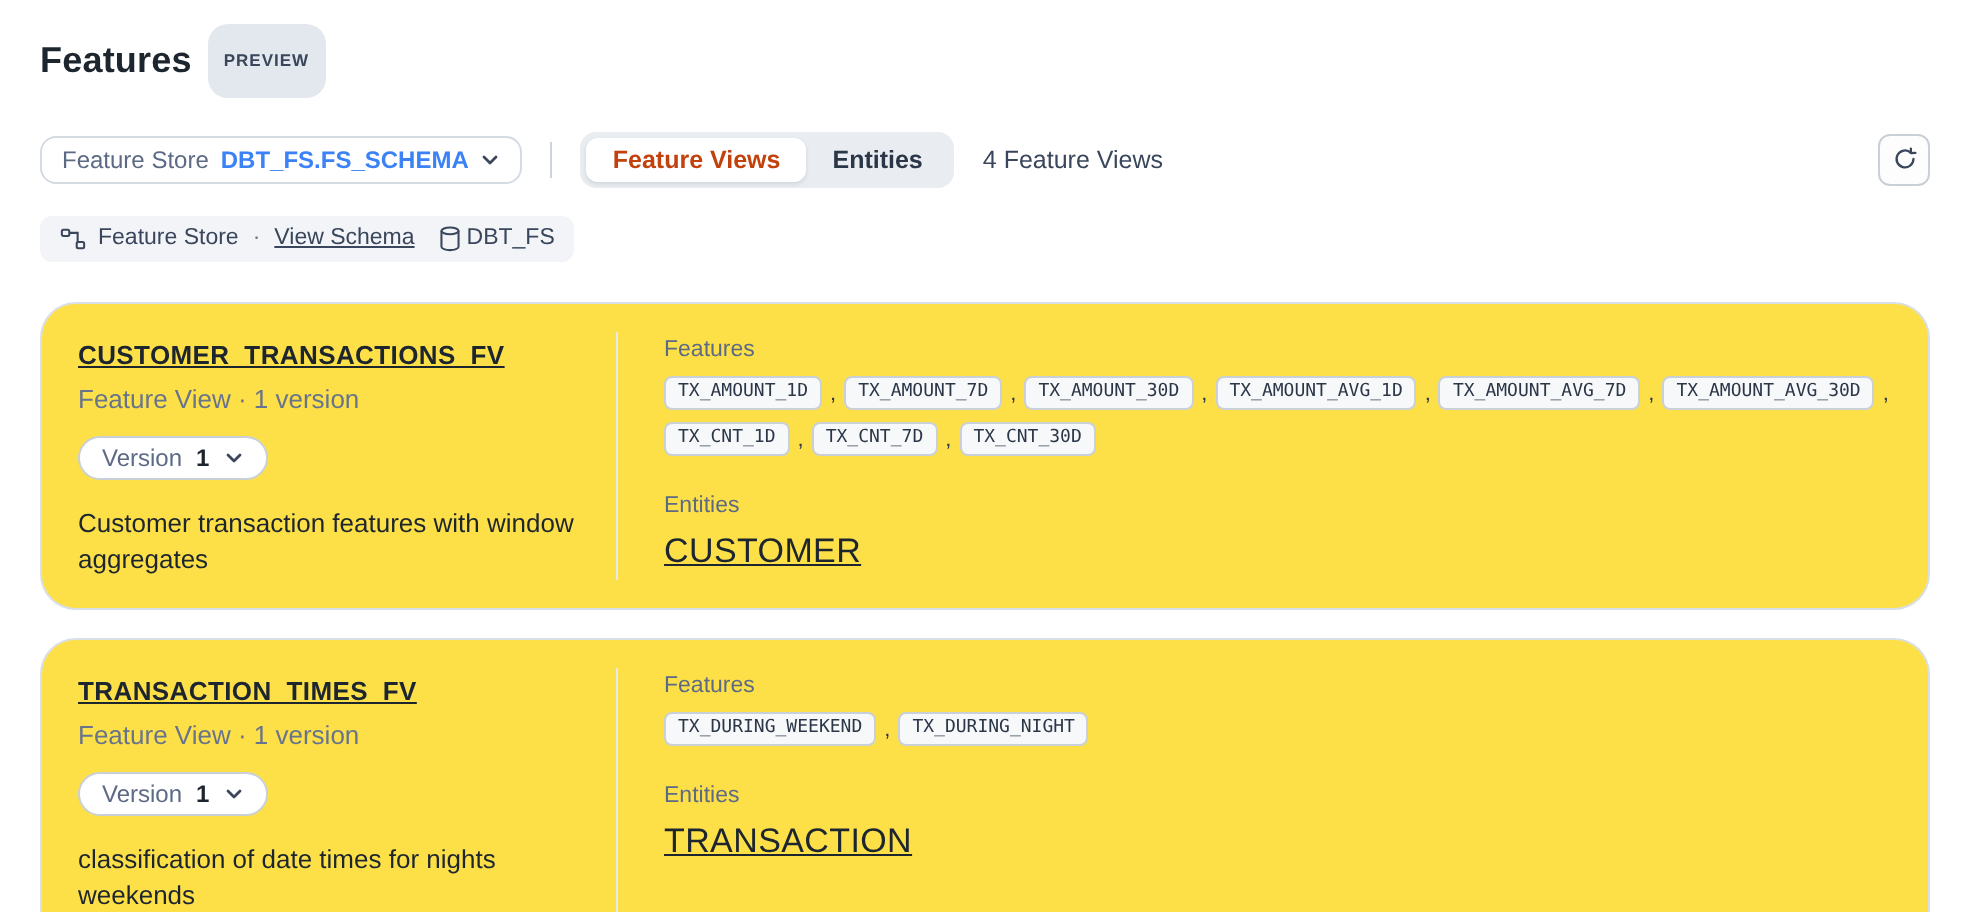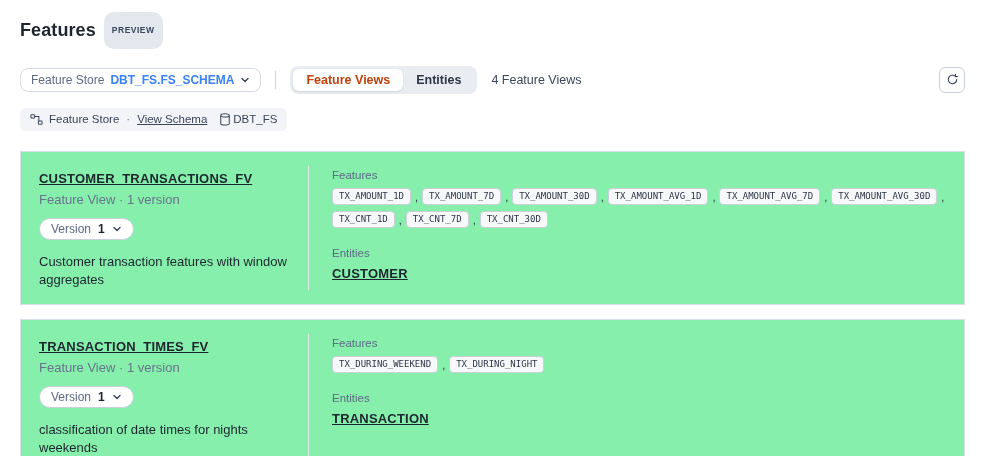--- a/index.html
+++ b/index.html
@@ -56,21 +56,21 @@
     background: #f2f4f7; border-radius: 6px; padding: 5px 10px;
     font-size: 11.5px; color: #39465b; line-height: 1;
   }
   .breadcrumb .sep { color: #6b7689; margin: 0 1px; }
   .bc-link { color: #39465b; text-decoration: underline; cursor: pointer; }
   .bc-db { display: inline-flex; align-items: center; gap: 2px; margin-left: 6px; }
 
   
   .cards { margin-top: 20px; display: flex; flex-direction: column; gap: 14px; }
   .card {
-    border: 1px solid #d9dfe7; border-radius: 0; background: #86efac;
+    border: 1px solid #d9dfe7; border-radius: 18px; background: #fde047;
     display: flex; align-items: stretch;
   }
   .card-left { width: 287px; padding: 17px 18px 16px 18px; flex: none; }
   .card-divider { width: 1px; background: #e6eaef; margin: 14px 0; flex: none; }
   .card-right { flex: 1; padding: 17px 16px 16px 23px; }
 
   .fv-title {
     font-size: 13px; font-weight: 700; color: #1d252f;
     text-decoration: underline; letter-spacing: 0.2px; cursor: pointer;
     display: inline-block;
@@ -90,21 +90,21 @@
   .chip-item { display: inline-flex; align-items: center; }
   .chip-item:not(:last-child)::after { content: ","; color: #2b3648; margin-left: 4px; font-size: 11px; }
   .chip {
     font-family: "DejaVu Sans Mono", monospace; font-size: 9px; color: #2b3648;
     background: #f7f8fa; border: 1px solid #c9d0d8; border-radius: 4px;
     padding: 3px 6px; line-height: 1; white-space: nowrap;
   }
   .entities-label { margin-top: 19px; }
   .entity-links { margin-top: 7px; display: flex; gap: 10px; }
   .entity-link {
-    font-size: 13px; font-weight: 700; color: #1d252f;
+    font-size: 17px; font-weight: 400; color: #1d252f;
     text-decoration: underline; letter-spacing: 0.2px; cursor: pointer;
   }
   svg { display: block; }
 </style>
 </head>
 <body>
 
 <div class="page">
 
   <div class="header-row">

